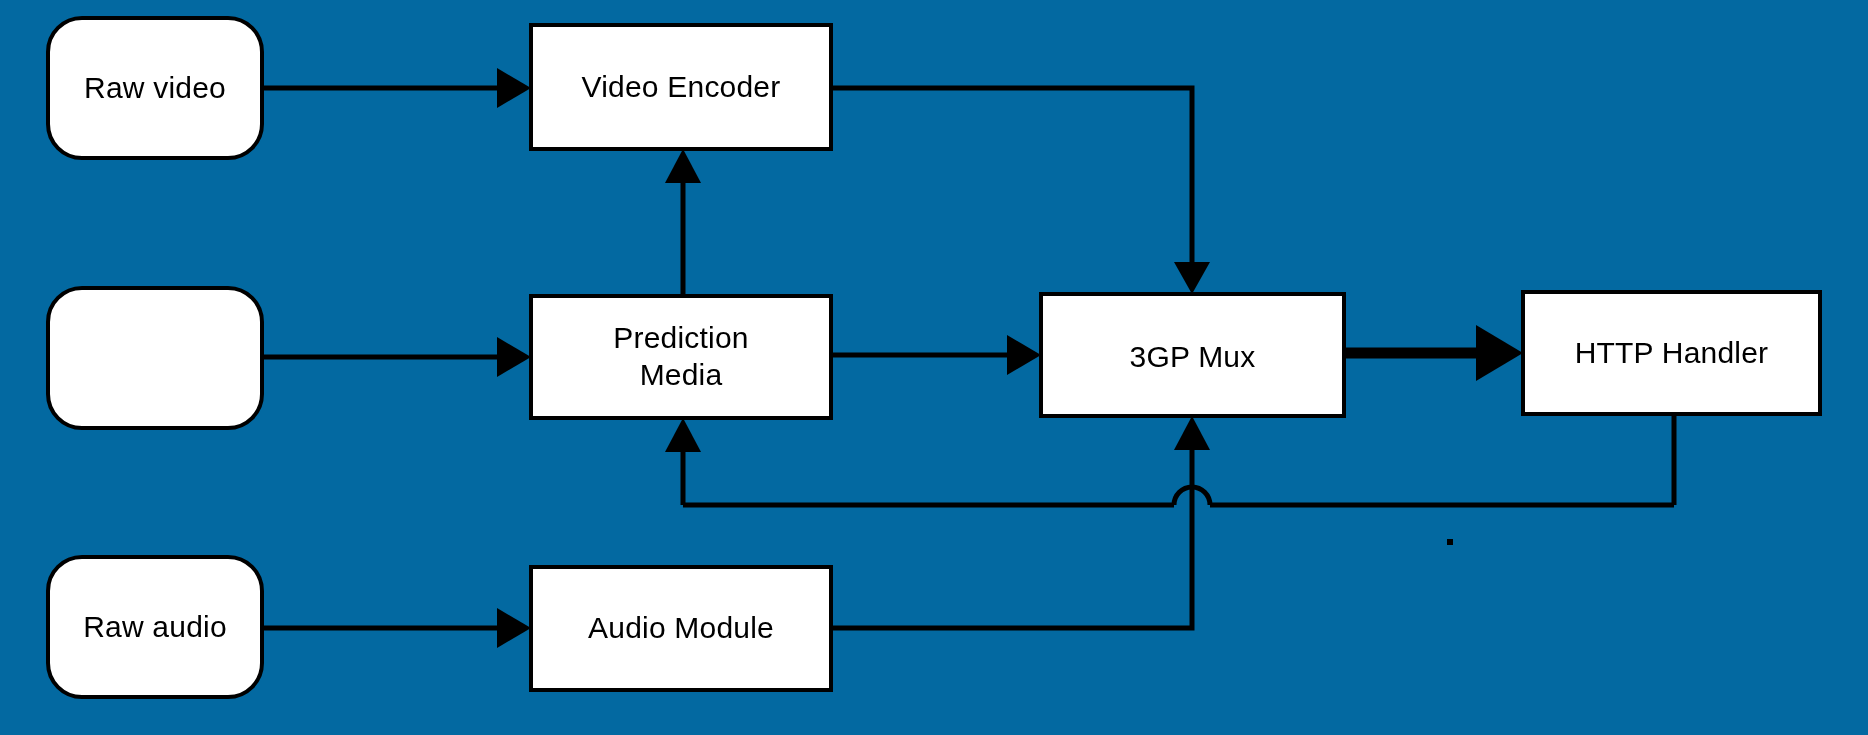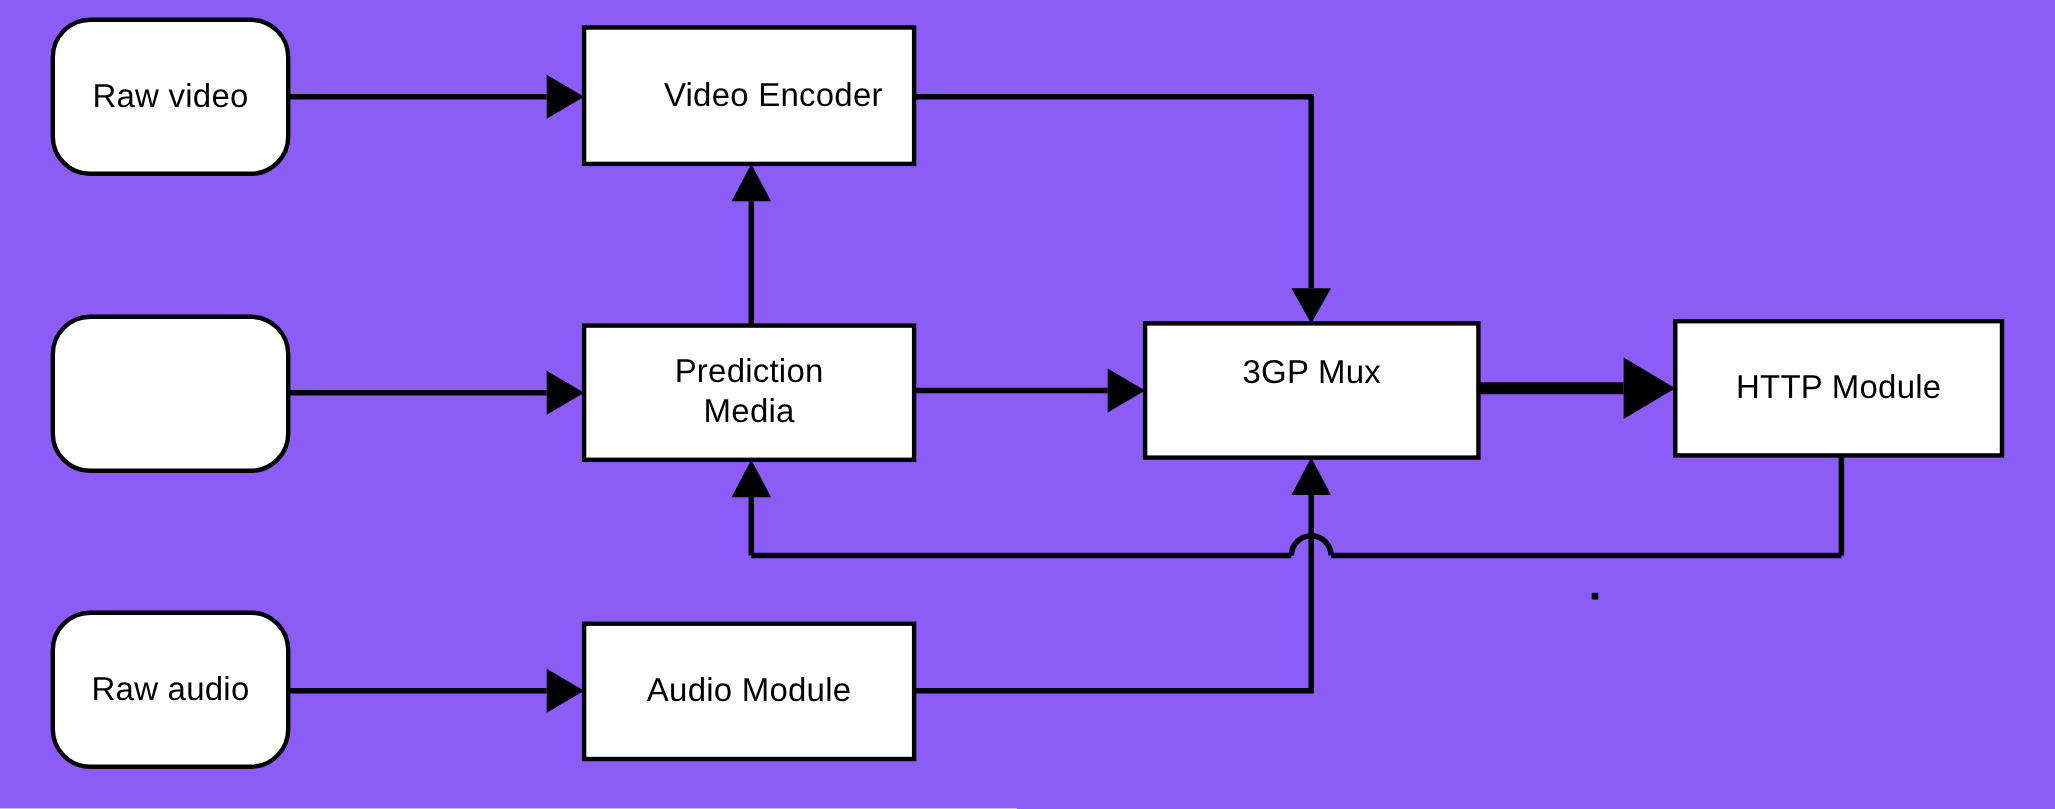--- a/index.html
+++ b/index.html
@@ -8,21 +8,21 @@
     padding: 0;
     background: #ffffff;
   }
   body {
     font-family: "Liberation Sans", "DejaVu Sans", sans-serif;
   }
   #diagram-root {
     position: relative;
     width: 1868px;
     height: 735px;
-    background: #8b5cf6;
+    background: #0369a1;
     overflow: hidden;
   }
   #diagram-svg {
     position: absolute;
     left: 0;
     top: 0;
     width: 1868px;
     height: 735px;
   }
   .node-label {
@@ -134,24 +134,24 @@
 
     <rect x="1447" y="539" width="6" height="6" fill="#000000"></rect>
 
   </svg>
 
   <div class="node-label" style="left:48px; top:18px; width:214px; height:140px;">Raw video</div>
 
 
   <div class="node-label" style="left:48px; top:557px; width:214px; height:140px;">Raw audio</div>
 
-  <div class="node-label" style="left:553px; top:25px; width:300px; height:124px;">Video Encoder</div>
+  <div class="node-label" style="left:531px; top:25px; width:300px; height:124px;">Video Encoder</div>
 
   <div class="node-label" style="left:531px; top:296px; width:300px; height:122px;">Prediction
 Media</div>
 
   <div class="node-label" style="left:531px; top:567px; width:300px; height:123px;">Audio Module</div>
 
-  <div class="node-label" style="left:1041px; top:278px; width:303px; height:122px;">3GP Mux</div>
+  <div class="node-label" style="left:1041px; top:296px; width:303px; height:122px;">3GP Mux</div>
 
-  <div class="node-label" style="left:1523px; top:292px; width:297px; height:122px;">HTTP Module</div>
+  <div class="node-label" style="left:1523px; top:292px; width:297px; height:122px;">HTTP Handler</div>
 
 </div>
 
 </body></html>

